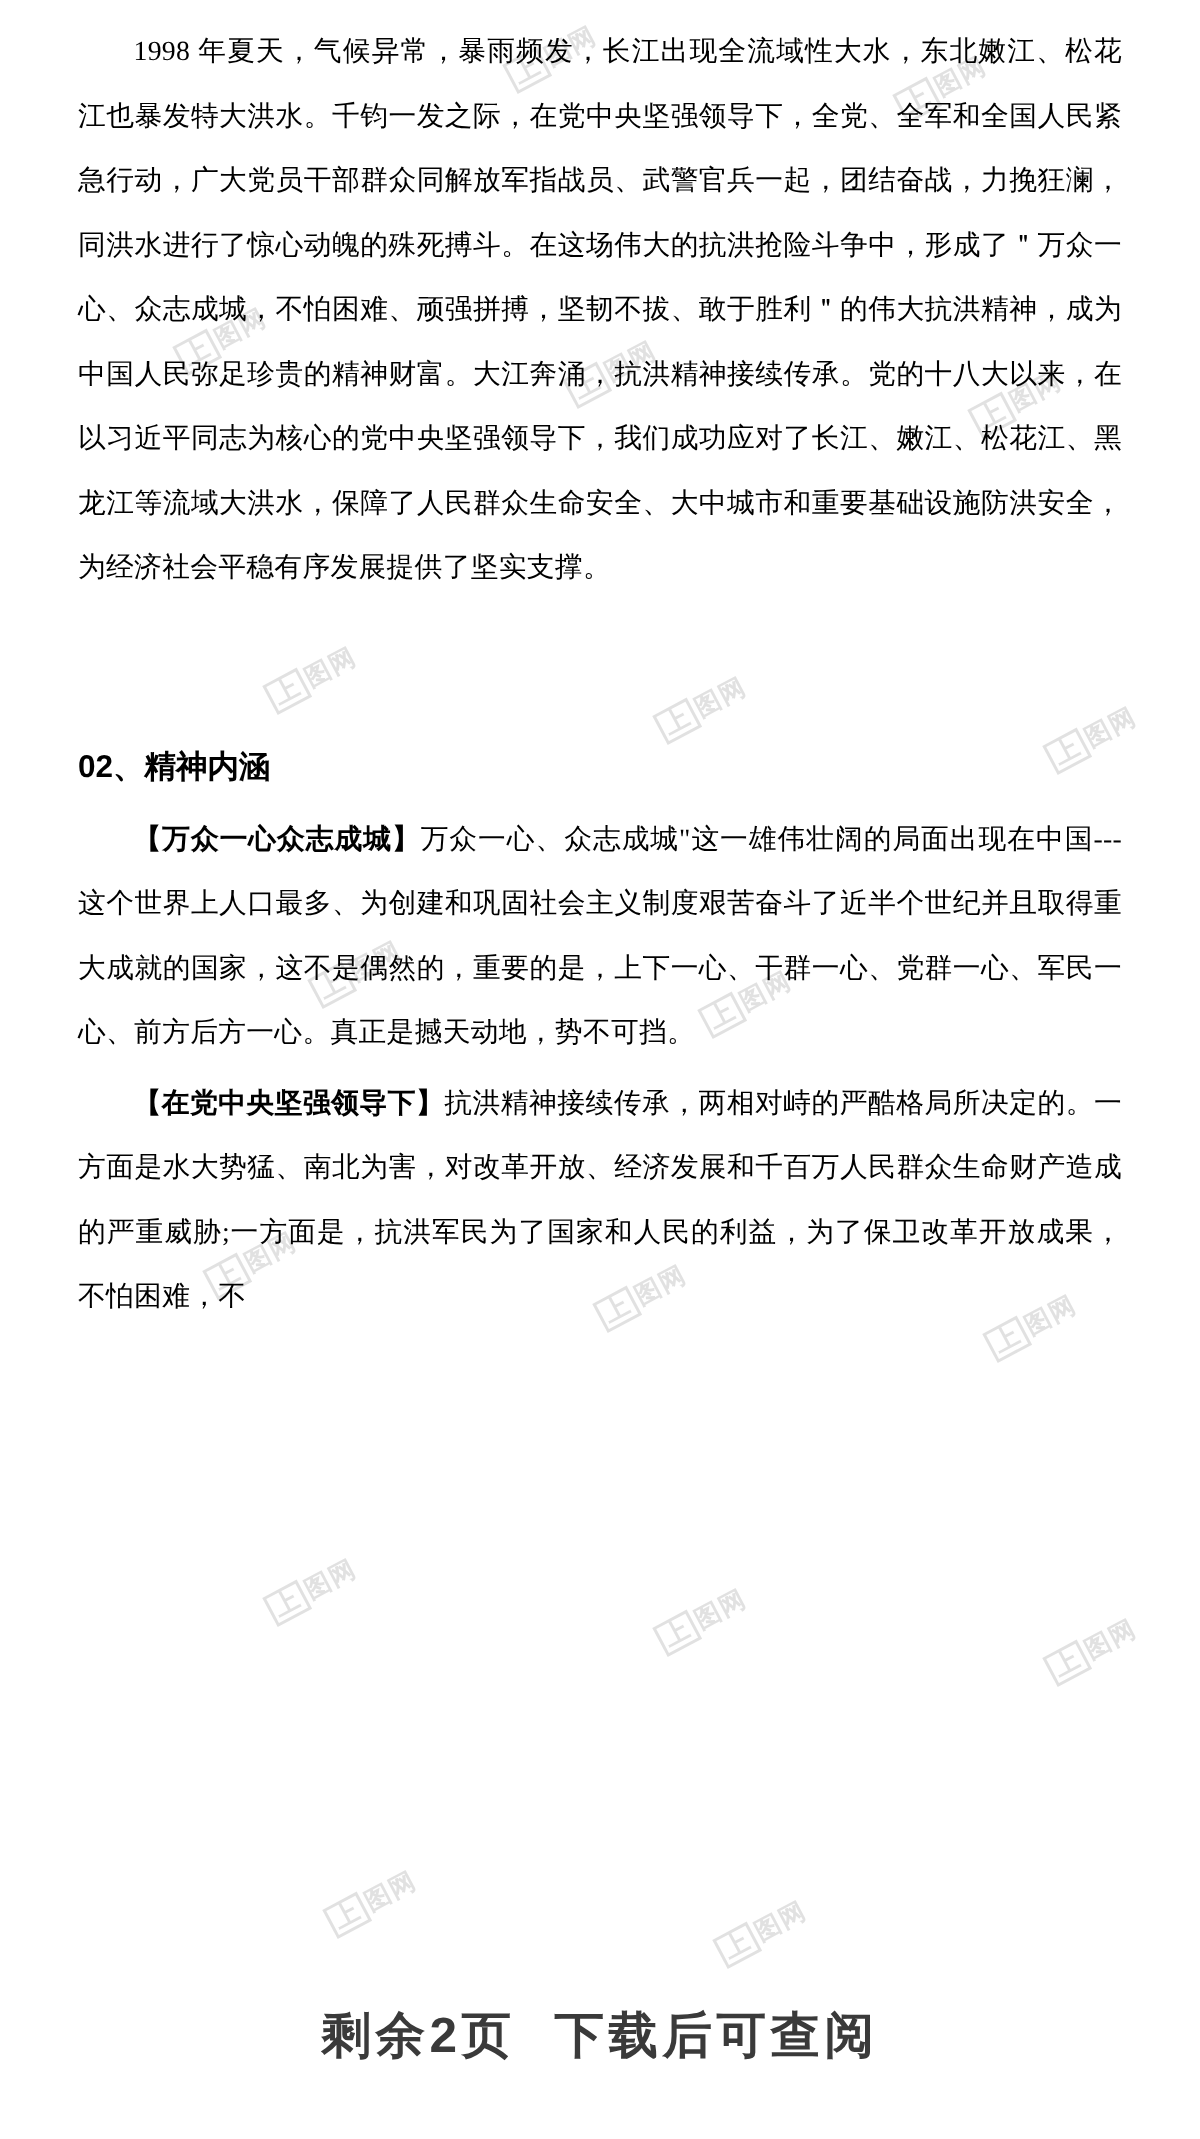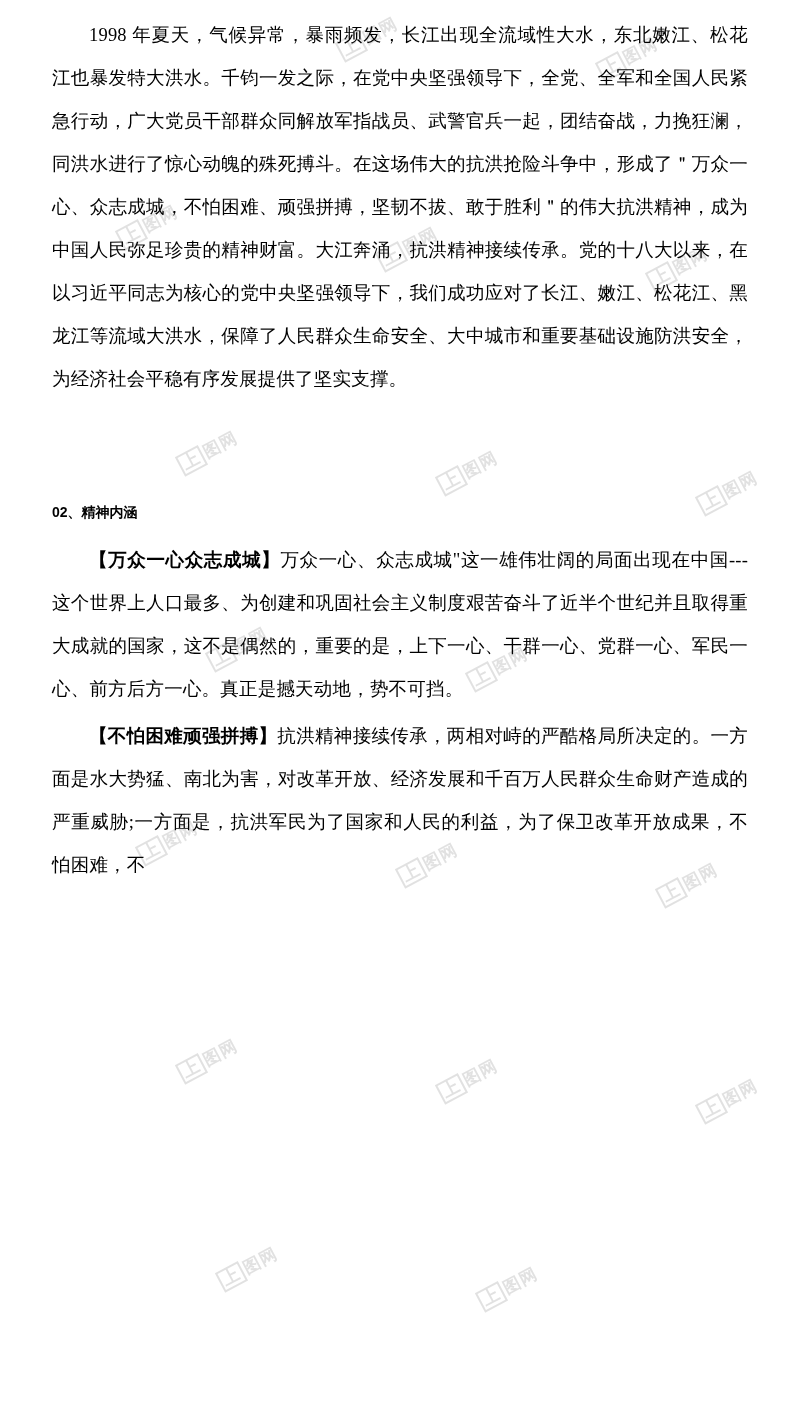--- a/index.html
+++ b/index.html
@@ -33,21 +33,21 @@
     margin: 0 0 4px 0;
     position: relative;
     z-index: 2;
   }
   .indent {
     text-indent: 2em;
   }
 
   .heading {
     font-family: "Liberation Sans", "DejaVu Sans", sans-serif;
-    font-size: 14px;
+    font-size: 21px;
     font-weight: bold;
     line-height: 42px;
     margin: 40px 0 6px 0;
     position: relative;
     z-index: 2;
   }
 
   .bold-tag {
     font-weight: bold;
   }
@@ -103,22 +103,23 @@
 
   <p class="para indent">1998 年夏天，气候异常，暴雨频发，长江出现全流域性大水，东北嫩江、松花江也暴发特大洪水。千钧一发之际，在党中央坚强领导下，全党、全军和全国人民紧急行动，广大党员干部群众同解放军指战员、武警官兵一起，团结奋战，力挽狂澜，同洪水进行了惊心动魄的殊死搏斗。在这场伟大的抗洪抢险斗争中，形成了＂万众一心、众志成城，不怕困难、顽强拼搏，坚韧不拔、敢于胜利＂的伟大抗洪精神，成为中国人民弥足珍贵的精神财富。大江奔涌，抗洪精神接续传承。党的十八大以来，在以习近平同志为核心的党中央坚强领导下，我们成功应对了长江、嫩江、松花江、黑龙江等流域大洪水，保障了人民群众生命安全、大中城市和重要基础设施防洪安全，为经济社会平稳有序发展提供了坚实支撑。</p>
 
 
   <div class="gap-block"></div>
 
   <h2 class="heading">02、精神内涵</h2>
 
   <p class="para indent"><span class="bold-tag">【万众一心众志成城】</span><span>万众一心、众志成城"这一雄伟壮阔的局面出现在中国---这个世界上人口最多、为创建和巩固社会主义制度艰苦奋斗了近半个世纪并且取得重大成就的国家，这不是偶然的，重要的是，上下一心、干群一心、党群一心、军民一心、前方后方一心。真正是撼天动地，势不可挡。</span></p>
 
-  <p class="para indent"><span class="bold-tag">【不怕困难顽强拼搏】</span><span>抗洪精神接续传承，两相对峙的严酷格局所决定的。一方面是水大势猛、南北为害，对改革开放、经济发展和千百万人民群众生命财产造成的严重威胁;一方面是，抗洪军民为了国家和人民的利益，为了保卫改革开放成果，不怕困难，不</span></p>
+  <p class="para indent"><span class="bold-tag">【在党中央坚强领导下】</span><span>抗洪精神接续传承，两相对峙的严酷格局所决定的。一方面是水大势猛、南北为害，对改革开放、经济发展和千百万人民群众生命财产造成的严重威胁;一方面是，抗洪军民为了国家和人民的利益，为了保卫改革开放成果，不怕困难，不</span></p>
 
+  <div class="footer-note"><span>剩余2页</span><span class="sp"></span><span>下载后可查阅</span></div>
 
 </div>
 
 <div class="wm" style="left: 336px; top: 26px;"><span class="box">上</span><span>图网</span></div>
 <div class="wm" style="left: 596px; top: 46px;"><span class="box">上</span><span>图网</span></div>
 <div class="wm" style="left: 116px; top: 214px;"><span class="box">上</span><span>图网</span></div>
 <div class="wm" style="left: 376px; top: 236px;"><span class="box">上</span><span>图网</span></div>
 <div class="wm" style="left: 646px; top: 256px;"><span class="box">上</span><span>图网</span></div>
 <div class="wm" style="left: 176px; top: 440px;"><span class="box">上</span><span>图网</span></div>
 <div class="wm" style="left: 436px; top: 460px;"><span class="box">上</span><span>图网</span></div>

